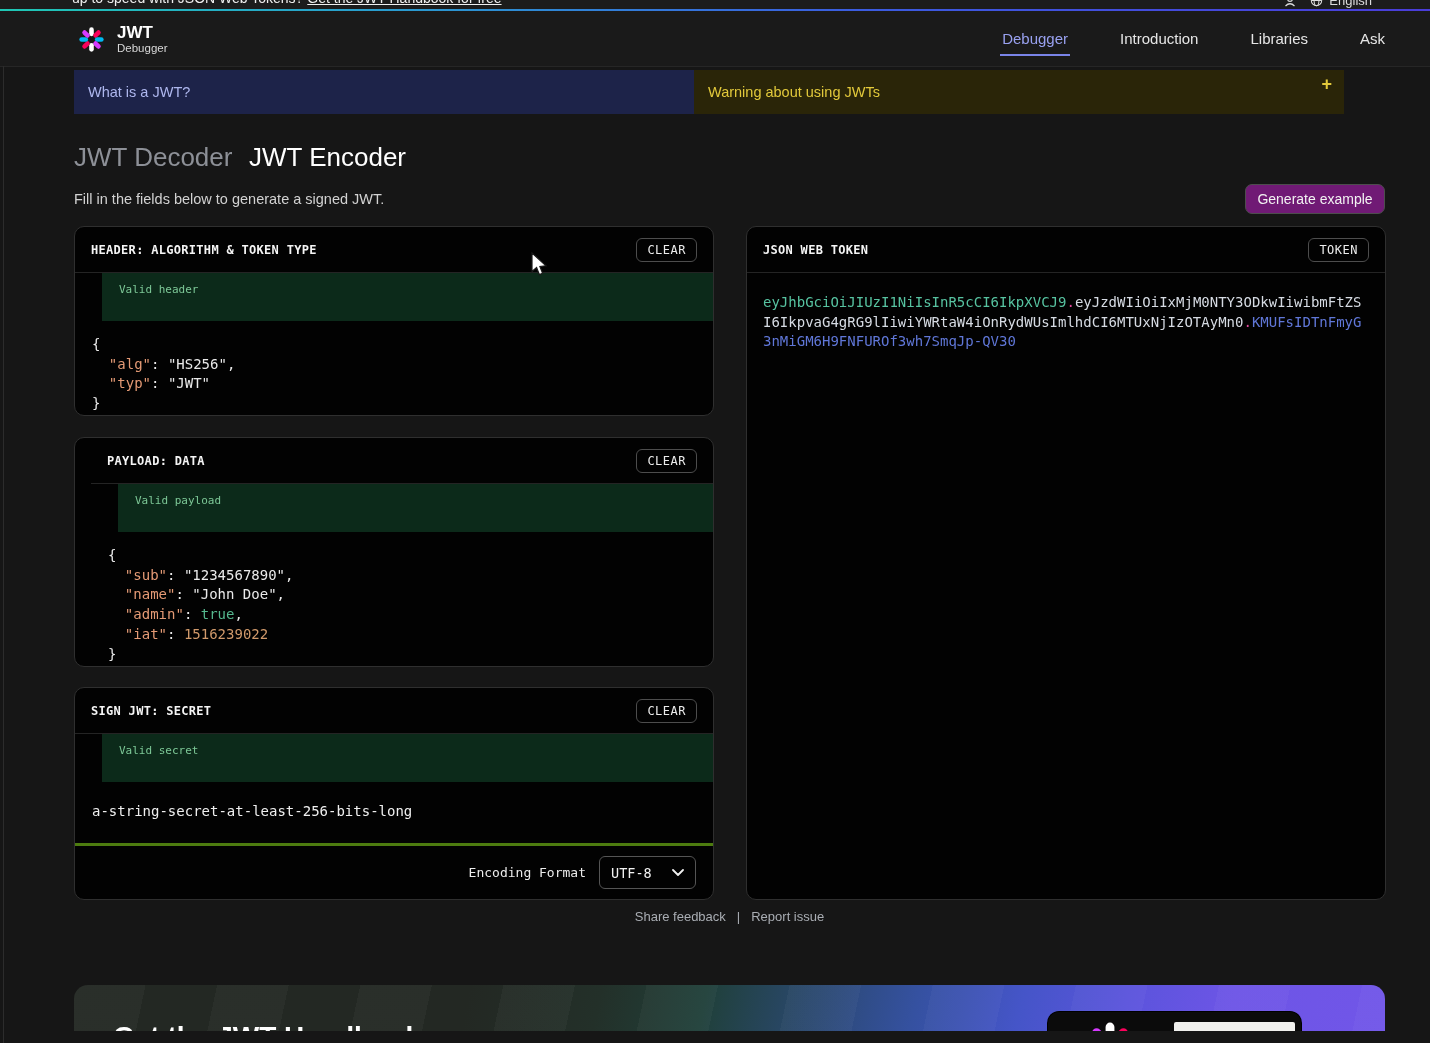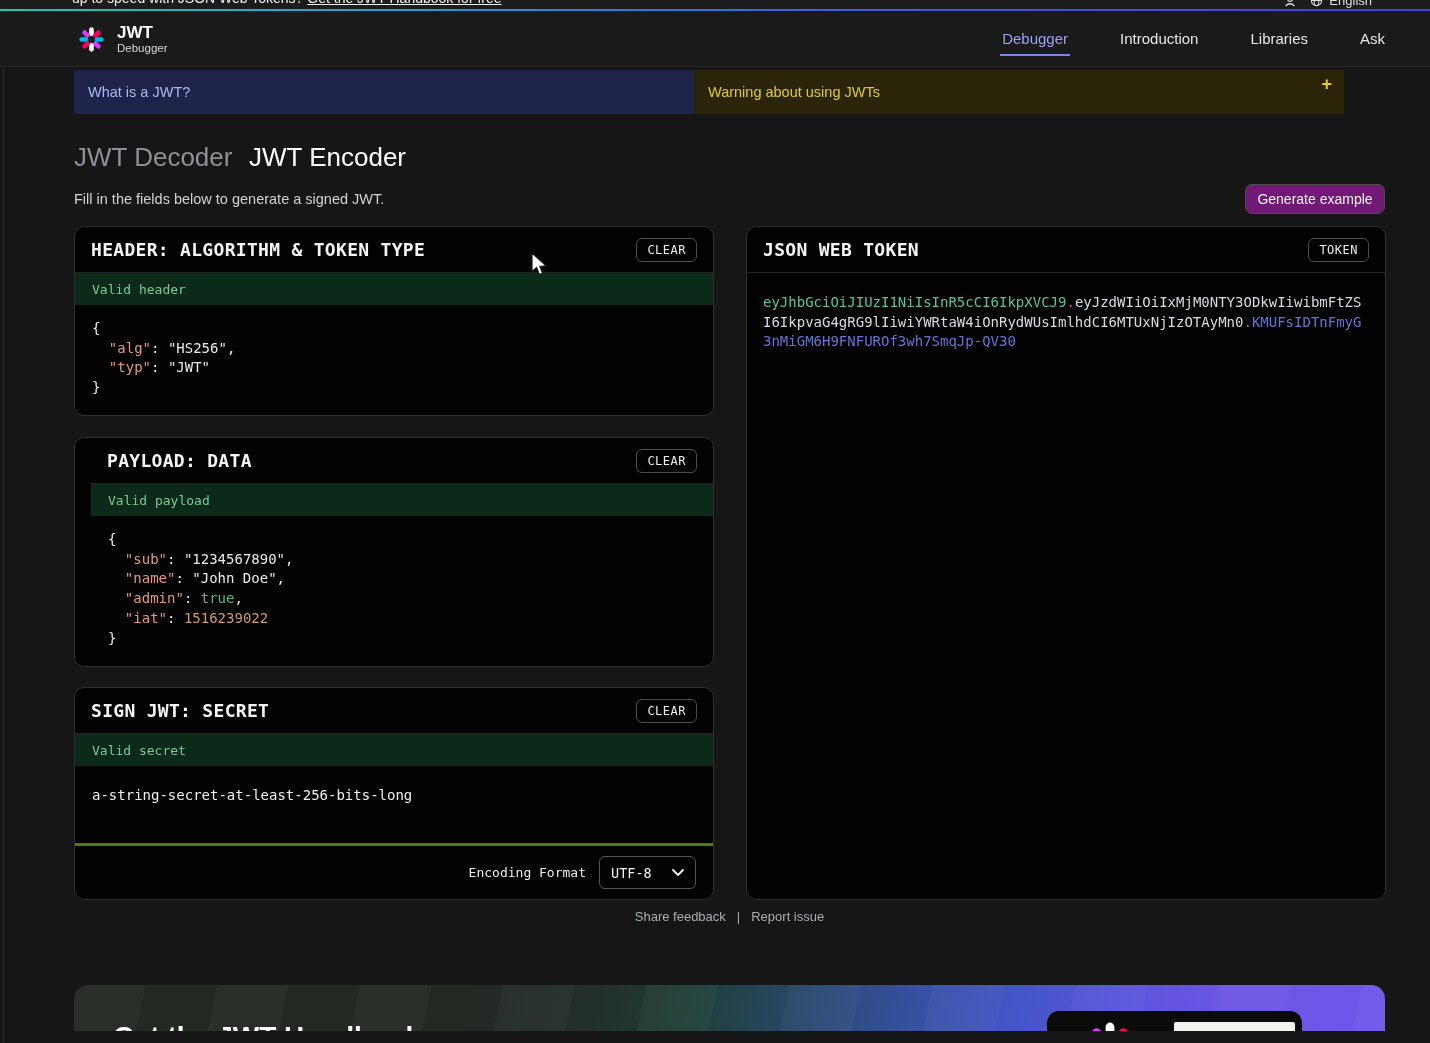--- a/index.html
+++ b/index.html
@@ -41,25 +41,25 @@
   .tab-encoder{position:absolute;left:249px;top:142px;font-size:26px;color:#ffffff;font-weight:500;cursor:pointer;}
   .subtitle{position:absolute;left:74px;top:191px;font-size:14.5px;color:#d2d2d2;}
   .generate-btn{position:absolute;left:1245px;top:184px;width:140px;height:30px;border:1px solid #4d4d4d;
                 border-radius:7px;background:#701a75;color:#f2f2f2;font-size:14px;display:flex;
                 align-items:center;justify-content:center;box-sizing:border-box;cursor:pointer;}
 
   
   .panel{position:absolute;background:#020202;border:1px solid #2f2f2f;border-radius:10px;box-sizing:border-box;overflow:hidden;}
   .panel-head{height:45px;display:flex;align-items:center;justify-content:space-between;padding:0 16px;
               border-bottom:1px solid #242424;}
-  .panel-title{font-family:"DejaVu Sans Mono",monospace;font-size:18px;font-weight:bold;color:#f5f5f5;letter-spacing:.3px;}
+  .panel-title{font-family:"DejaVu Sans Mono",monospace;font-size:12px;font-weight:bold;color:#f5f5f5;letter-spacing:.3px;}
   .chip-btn{font-family:"DejaVu Sans Mono",monospace;font-size:12px;color:#ececec;border:1px solid #4d4d4d;
             border-radius:6px;padding:4px 10px;background:transparent;letter-spacing:.5px;cursor:pointer;}
-  .status-bar{height:32px;line-height:34px;padding:0 17px;background:#0c2a1a;color:#7dc897;
-              font-family:"DejaVu Sans Mono",monospace;font-size:13px;}
+  .status-bar{height:48px;line-height:34px;padding:0 17px;background:#0c2a1a;color:#7dc897;
+              font-family:"DejaVu Sans Mono",monospace;font-size:11px;margin-left:27px;}
   .code{font-family:"DejaVu Sans Mono",monospace;font-size:14px;line-height:19.7px;padding:14px 17px;color:#eaeaea;cursor:text;}
   .code-line{white-space:pre;}
   .seg-p{color:#eaeaea;} .seg-k{color:#e49a75;} .seg-s{color:#eaeaea;}
   .seg-n{color:#d19a6b;} .seg-b{color:#55b88e;}
   .seg-h{color:#57c3a1;} .seg-pl{color:#d6dbe3;} .seg-sig{color:#6077d8;} .seg-dot{color:#e2489b;}
   .token-text{font-family:"DejaVu Sans Mono",monospace;font-size:14px;line-height:19.7px;padding:20px 16px;
               width:604px;word-break:break-all;cursor:text;}
   .secret-text{font-family:"DejaVu Sans Mono",monospace;font-size:14px;color:#efefef;padding:21px 17px;cursor:text;}
 
   .encoding-row{position:absolute;left:0;right:0;bottom:0;height:53px;border-top:3px solid #4d7c0f;

